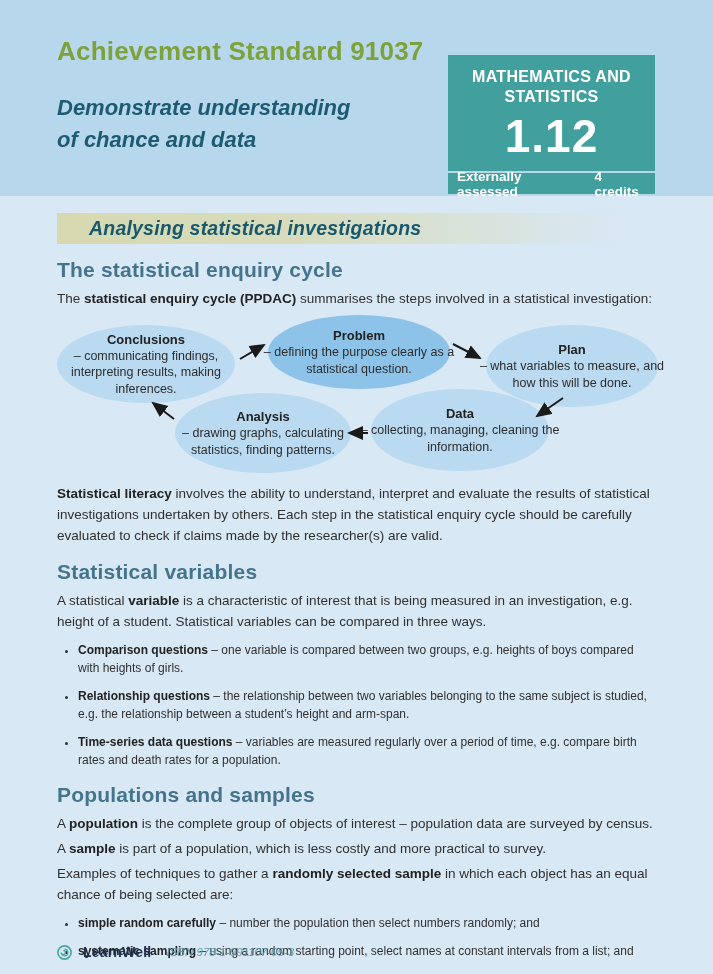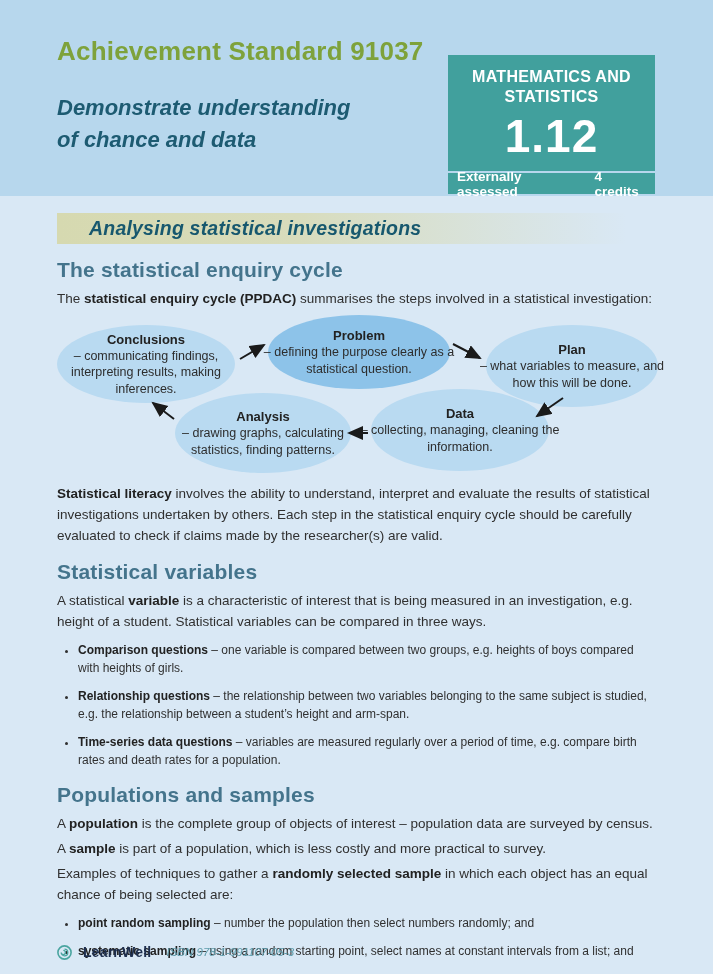--- a/index.html
+++ b/index.html
@@ -156,21 +156,21 @@
       <li><b>Comparison questions</b> – one variable is compared between two groups, e.g. heights of boys compared with heights of girls.</li>
       <li><b>Relationship questions</b> – the relationship between two variables belonging to the same subject is studied, e.g. the relationship between a student’s height and arm-span.</li>
       <li><b>Time-series data questions</b> – variables are measured regularly over a period of time, e.g. compare birth rates and death rates for a population.</li>
     </ul>
 
     <h2>Populations and samples</h2>
     <p>A <b>population</b> is the complete group of objects of interest – population data are surveyed by census.</p>
     <p>A <b>sample</b> is part of a population, which is less costly and more practical to survey.</p>
     <p>Examples of techniques to gather a <b>randomly selected sample</b> in which each object has an equal chance of being selected are:</p>
     <ul>
-      <li><b>point random sampling</b> – number the population then select numbers randomly; and</li>
+      <li><b>simple random carefully</b> – number the population then select numbers randomly; and</li>
       <li><b>systematic sampling</b> – using a random starting point, select names at constant intervals from a list; and</li>
 
     </ul>
 
   </div>
 
   <div class="footer">
     <svg width="15" height="15" viewBox="0 0 15 15">
       <circle cx="7.5" cy="7.5" r="6.6" fill="none" stroke="#4aa5a0" stroke-width="1.6"></circle>
       <path d="M7.5 4.2 a3.3 3.3 0 1 1 -3.3 3.3 a2.1 2.1 0 1 0 2.1 -2.1" fill="none" stroke="#4aa5a0" stroke-width="1.3"></path>

